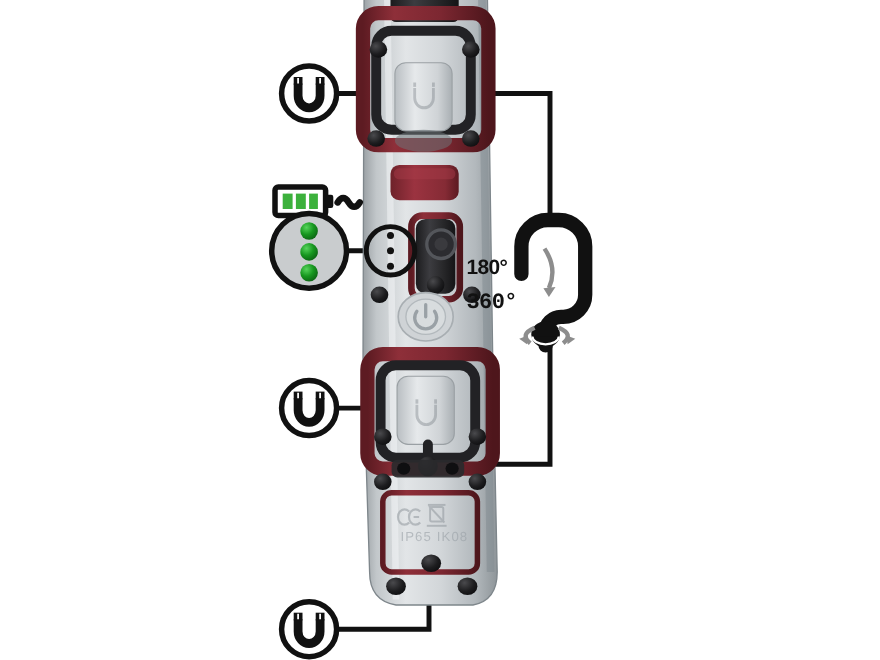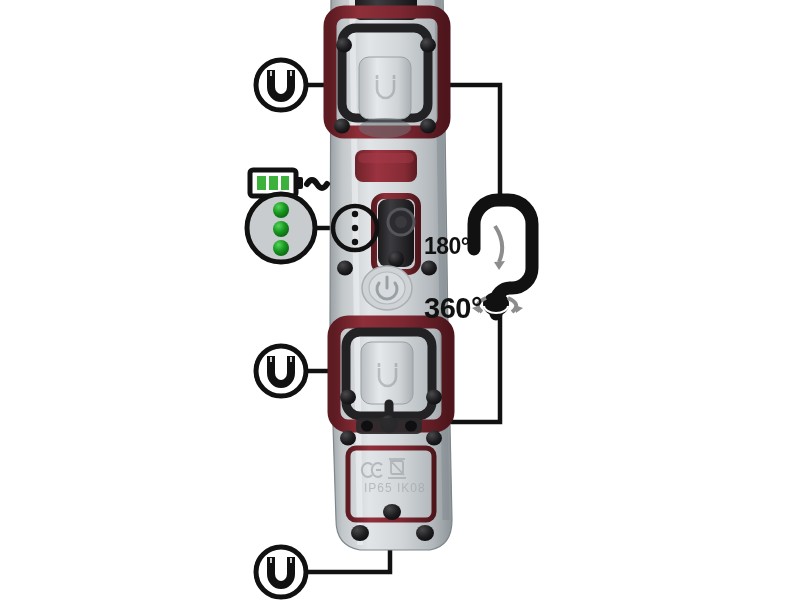--- a/index.html
+++ b/index.html
@@ -17,22 +17,22 @@
   }
   #stage > svg { position: absolute; left: 0; top: 0; }
   .lbl {
     position: absolute;
     font-family: "Liberation Sans", sans-serif;
     font-weight: bold;
     color: #111111;
     white-space: nowrap;
     letter-spacing: -0.5px;
   }
-  #deg180 { left: 424px; top: 233px; font-size: 23px; }
-  #deg360 { left: 424px; top: 292px; font-size: 29px; }
+  #deg180 { left: 424px; top: 233px; font-size: 19px; }
+  #deg360 { left: 424px; top: 264px; font-size: 20px; font-family: Liberation Mono, monospace; }
 </style>
 </head>
 <body>
 
 <div id="stage">
 
   <svg width="800" height="600" viewBox="0 0 800 600">
     <defs>
       <linearGradient id="bodyGrad" x1="0" y1="0" x2="1" y2="0">
         <stop offset="0" stop-color="#9aa0a4"></stop>

